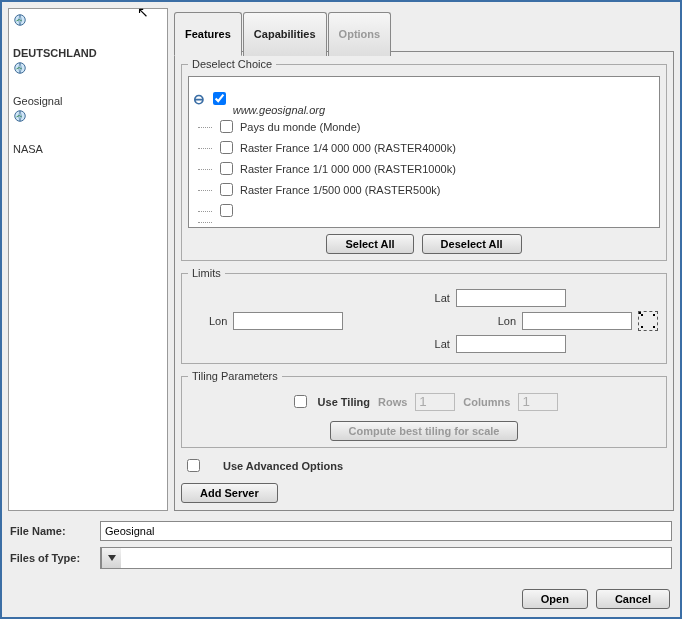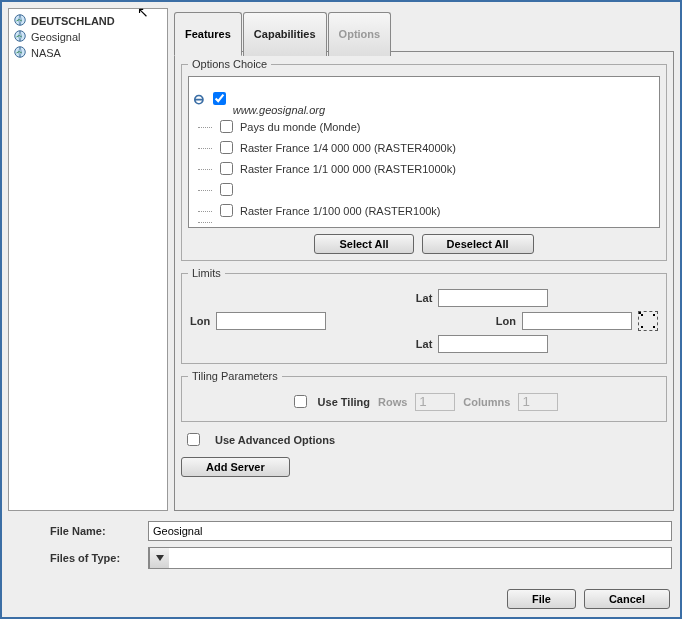--- a/index.html
+++ b/index.html
@@ -34,24 +34,25 @@
     gap: 6px;
   }
   .server-list {
     width: 160px;
     background: #fff;
     border: 1px solid #999;
     padding: 3px 2px;
   }
   .server-item {
     display: flex;
-    align-items: flex-end;
-    gap: 4px;
+    align-items: flex-start;
+    gap: 20px;
     padding: 1px 2px;
     cursor: pointer;
+    flex-direction: column;
   }
   .server-item.selected {
     font-weight: bold;
   }
   .globe-icon {
     width: 14px;
     height: 14px;
     display: inline-block;
   }
   .globe-icon svg { width: 14px; height: 14px; }
@@ -150,41 +151,42 @@
   }
   .btn-row {
     display: flex;
     justify-content: center;
     gap: 8px;
     margin-top: 6px;
   }
   .btn {
     background: linear-gradient(#f6f6f6,#d8d8d8);
     border: 1px solid #666;
-    padding: 3px 24px;
+    padding: 3px 18px;
     font-size: 11px;
     font-weight: bold;
     border-radius: 3px;
     cursor: pointer;
   }
   .btn:disabled, .btn.disabled {
     color: #999;
     cursor: default;
   }
   .limits-grid {
     display: grid;
     grid-template-columns: auto 1fr auto 1fr auto;
     grid-template-rows: auto auto auto;
     align-items: center;
     gap: 4px 6px;
     padding: 4px 2px;
   }
   .lbl {
-    font-weight: bold;
+    font-weight: normal;
     text-align: center;
+    margin-left: 19px;
   }
   .txt {
     width: 110px;
     border: 1px solid #888;
     background: #fff;
     height: 18px;
     padding: 1px 3px;
     font-size: 11px;
   }
   .sq-btn {
@@ -215,34 +217,33 @@
     width: 40px;
     height: 18px;
     border: 1px solid #bbb;
     background: #eee;
     color: #aaa;
     padding: 1px 3px;
   }
   .adv-row {
     display: flex;
     align-items: center;
-    gap: 12px;
+    gap: 20px;
     font-weight: bold;
     padding: 2px 2px;
   }
   .add-server-row {
     padding-top: 0;
   }
   .bottom-fields {
     padding: 4px 8px;
     display: grid;
     grid-template-columns: 90px 1fr;
-    gap: 6px 8px;
-    align-items: center;
-    margin-left: 40px;
+    gap: 6px 0;
+    align-items: center;
   }
   .bottom-fields .flabel { font-weight: bold; }
   .bottom-fields input[type="text"] {
     border: 1px solid #888;
     height: 20px;
     padding: 2px 4px;
     font-size: 11px;
     background: #fff;
   }
   .combo {
@@ -324,21 +325,21 @@
     <div class="right-panel">
       <div class="tabs">
         <div class="tab active">Features</div>
         <div class="tab">Capabilities</div>
         <div class="tab disabled">Options</div>
       </div>
 
       <div class="tab-content">
 
         <fieldset>
-          <legend>Options Choice</legend>
+          <legend>Deselect Choice</legend>
           <div class="tree-box">
             <div class="tree-root">
               <span class="tree-key">⊖</span>
               <input type="checkbox" class="jcb tree-check" checked="" style="">
               <em>www.geosignal.org</em>
             </div>
             <div class="tree-children" id="tree-children">
                 <div class="tree-leaf">
                   <input type="checkbox" class="jcb tree-check" style="">
                   <span>Pays du monde (Monde)</span>
@@ -346,24 +347,24 @@
                 <div class="tree-leaf">
                   <input type="checkbox" class="jcb tree-check" style="">
                   <span>Raster France 1/4 000 000 (RASTER4000k)</span>
                 </div>
                 <div class="tree-leaf">
                   <input type="checkbox" class="jcb tree-check" style="">
                   <span>Raster France 1/1 000 000 (RASTER1000k)</span>
                 </div>
                 <div class="tree-leaf">
                   <input type="checkbox" class="jcb tree-check" style="">
+                  <span>Raster France 1/500 000 (RASTER500k)</span>
                 </div>
                 <div class="tree-leaf">
                   <input type="checkbox" class="jcb tree-check" style="">
-                  <span>Raster France 1/100 000 (RASTER100k)</span>
                 </div>
                 <div class="tree-leaf"></div>
               </div>
           </div>
           <div class="btn-row">
             <button class="btn">Select All</button>
             <button class="btn">Deselect All</button>
           </div>
         </fieldset>
 
@@ -396,20 +397,23 @@
         <fieldset>
           <legend>Tiling Parameters</legend>
           <div class="tiling-row">
             <input type="checkbox" class="jcb" style="">
             <span style="font-weight:bold">Use Tiling</span>
             <label class="lbl2">Rows</label>
             <input type="text" disabled="" value="1" style="">
             <label class="lbl2">Columns</label>
             <input type="text" disabled="" value="1" style="">
           </div>
+          <div class="btn-row">
+            <button class="btn disabled" disabled="">Compute best tiling for scale</button>
+          </div>
         </fieldset>
 
         <div class="adv-row">
           <input type="checkbox" class="jcb" style="">
           <span>Use Advanced Options</span>
         </div>
 
         <div class="add-server-row">
           <button class="btn">Add Server</button>
         </div>
@@ -425,16 +429,16 @@
     <div class="combo">
       <div class="combo-arrow">
         <svg viewBox="0 0 8 6">
             <path d="M0 0 L8 0 L4 6 Z" fill="#333"></path>
           </svg>
       </div>
     </div>
   </div>
 
   <div class="footer">
-    <button class="btn">File</button>
+    <button class="btn">Open</button>
     <button class="btn">Cancel</button>
   </div>
 </div>
 
 </body></html>

